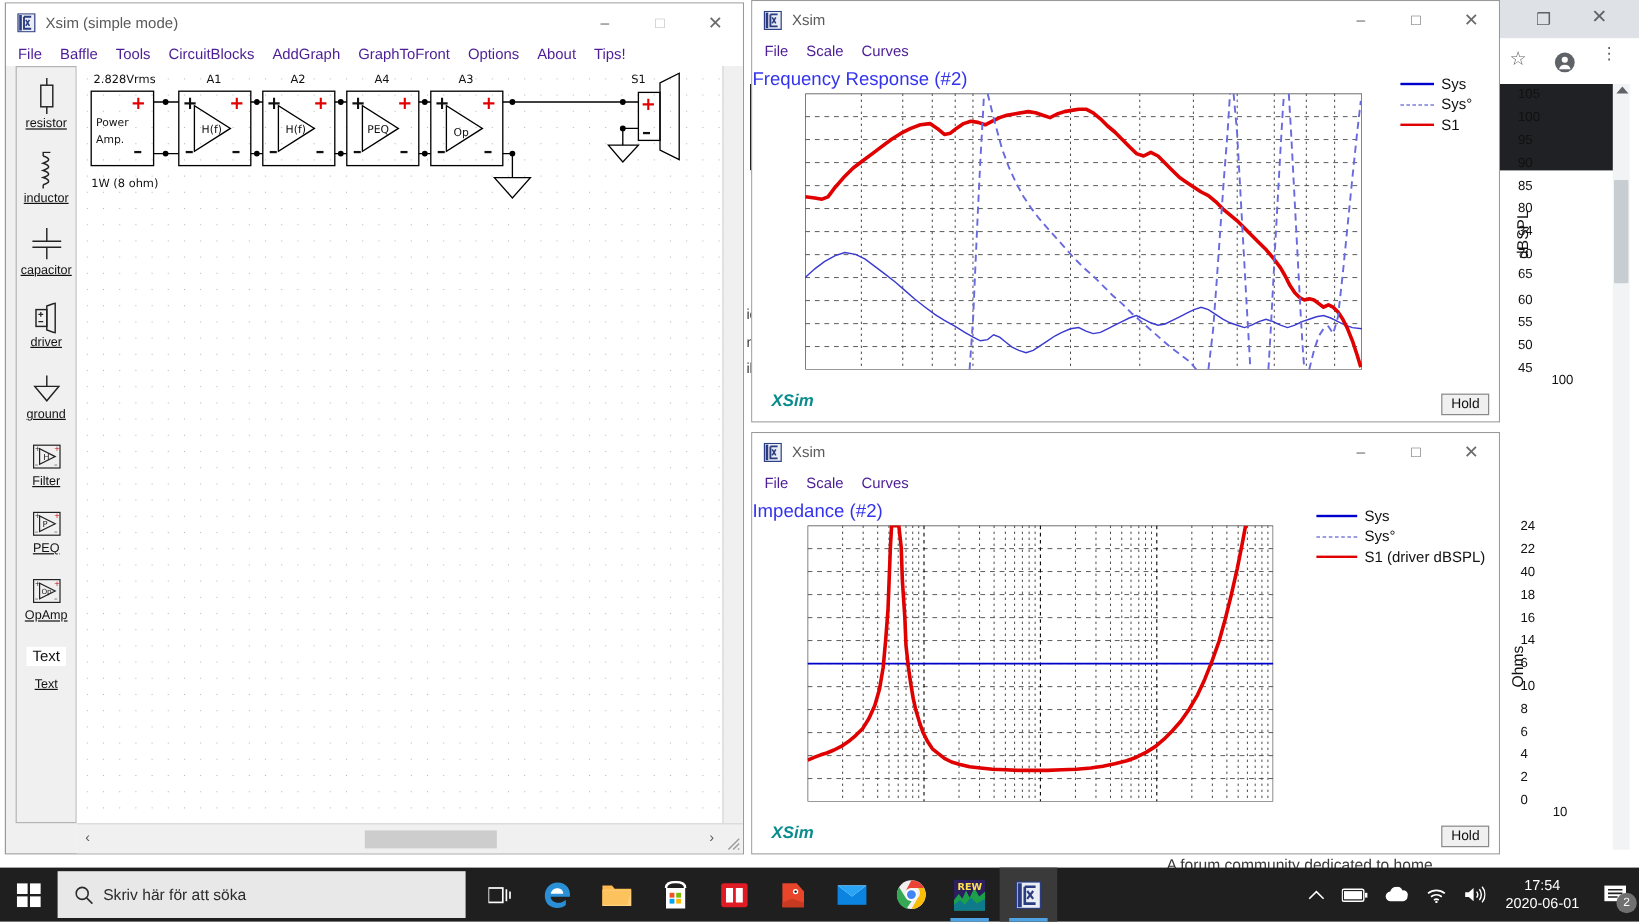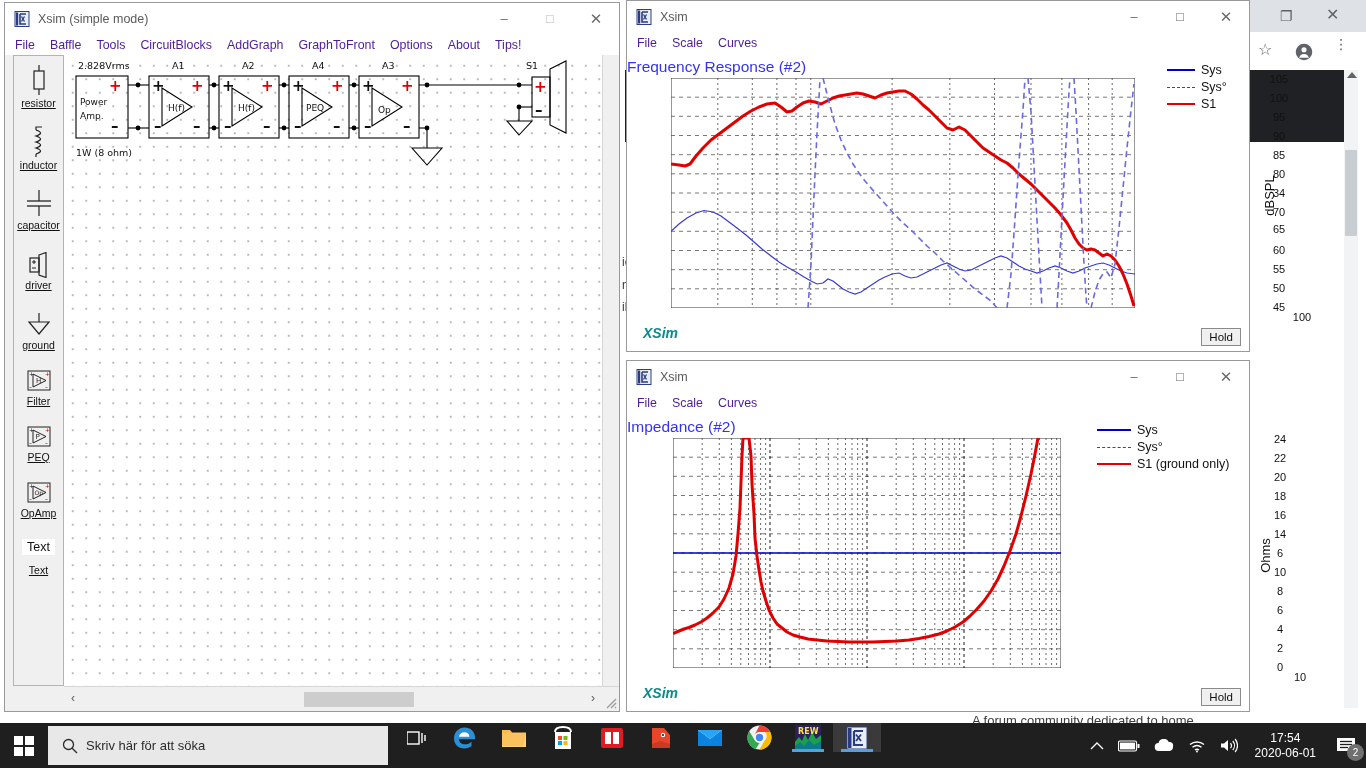--- a/index.html
+++ b/index.html
@@ -50,35 +50,35 @@
   .grip{position:absolute;right:2px;bottom:2px;width:14px;height:14px;}
 
   
   #xsim-fr{left:626px;top:0px;width:624px;height:352px;}
   #xsim-imp{left:626px;top:360px;width:624px;height:352px;}
   .graph-area{position:absolute;left:0;top:52px;right:0;bottom:0;background:#ffffff;}
   .graph-title{position:absolute;width:100%;top:5px;font-size:15.5px;color:#3333ee;}
   .xsim-logo{position:absolute;left:16px;bottom:10px;color:#0a8c8c;font-weight:bold;font-style:italic;font-size:14px;}
   .hold-btn{position:absolute;right:8px;bottom:5px;border:1px solid #8a8a8a;background:#f0f0f0;
      font-size:11.5px;color:#111;padding:2px 7px;}
-  .tick-l{position:absolute;font-size:11px;color:#111;text-align:center;}
+  .tick-l{position:absolute;font-size:11px;color:#111;text-align:left;}
   .tick-x{position:absolute;font-size:11px;color:#111;text-align:center;}
   .legend{position:absolute;font-size:12.5px;color:#111;}
   .leg-row{display:flex;align-items:center;margin-bottom:3px;height:14px;}
   .leg-swatch{width:28px;height:0;border-top:2.5px solid #0000cc;margin-right:6px;}
   .leg-swatch.dash{border-top:1.6px dashed #3a3ad0;}
   .leg-swatch.red{border-top:2.5px solid #e00000;}
   .rotlab{position:absolute;transform:rotate(-90deg);transform-origin:center center;font-size:13px;color:#111;white-space:nowrap;}
 
   
   #taskbar{position:absolute;left:0;bottom:0;width:1366px;height:45px;background:#1f1f1f;}
   #startbtn{position:absolute;left:0;top:0;width:48px;height:45px;display:flex;align-items:center;justify-content:center;}
   #searchbox{position:absolute;left:48px;top:3px;width:340px;height:39px;background:#e8e8e8;display:flex;align-items:center;}
   #search-placeholder{font-size:13px;color:#2b2b2b;margin-left:8px;}
-  .tb-icon{position:absolute;top:0;width:48px;height:29px;display:flex;align-items:center;justify-content:center;}
+  .tb-icon{position:absolute;top:0;width:48px;height:45px;display:flex;align-items:center;justify-content:center;}
   .tb-active{background:#3a3a3a;}
   .tb-underline{position:absolute;bottom:0;left:8px;width:32px;height:3px;background:#4fa3e3;}
   #tray{position:absolute;right:0;top:0;height:45px;display:flex;align-items:center;}
   .tray-ic{color:#ffffff;font-size:14px;margin:0 7px;display:flex;align-items:center;}
   #clock{color:#ffffff;font-size:12px;line-height:15px;text-align:center;margin:0 10px;}
   #notif{position:relative;width:40px;height:45px;display:flex;align-items:center;justify-content:center;}
   .badge{position:absolute;right:2px;bottom:7px;width:17px;height:17px;border-radius:50%;background:#707070;color:#fff;font-size:10px;display:flex;align-items:center;justify-content:center;}
 </style>
 </head>
 <body>
@@ -482,21 +482,21 @@
   <div class="menubar">
     <span class="menuitem">File</span>
     <span class="menuitem">Scale</span>
     <span class="menuitem">Curves</span>
   </div>
   <div class="graph-area">
     <div class="graph-title">Impedance (#2)</div>
 
     <div class="tick-l" style="left:640px;top:20px;width:26px;">24</div>
     <div class="tick-l" style="left:640px;top:39px;width:26px;">22</div>
-    <div class="tick-l" style="left:640px;top:58px;width:26px;">20</div>
+    <div class="tick-l" style="left:640px;top:58px;width:26px;">40</div>
     <div class="tick-l" style="left:640px;top:77px;width:26px;">18</div>
     <div class="tick-l" style="left:640px;top:96px;width:26px;">16</div>
     <div class="tick-l" style="left:640px;top:115px;width:26px;">14</div>
     <div class="tick-l" style="left:640px;top:134px;width:26px;">6</div>
     <div class="tick-l" style="left:640px;top:153px;width:26px;">10</div>
     <div class="tick-l" style="left:640px;top:172px;width:26px;">8</div>
     <div class="tick-l" style="left:640px;top:191px;width:26px;">6</div>
     <div class="tick-l" style="left:640px;top:210px;width:26px;">4</div>
     <div class="tick-l" style="left:640px;top:229px;width:26px;">2</div>
     <div class="tick-l" style="left:640px;top:248px;width:26px;">0</div>
@@ -576,21 +576,21 @@
       <div class="leg-row">
         <span class="leg-swatch" style="width:34px;"></span>
         <span>Sys</span>
       </div>
       <div class="leg-row">
         <span class="leg-swatch dash" style="width:34px;"></span>
         <span>Sys°</span>
       </div>
       <div class="leg-row">
         <span class="leg-swatch red" style="width:34px;"></span>
-        <span>S1 (ground only)</span>
+        <span>S1 (driver dBSPL)</span>
       </div>
     </div>
 
     <div class="xsim-logo">XSim</div>
     <div class="hold-btn">Hold</div>
   </div>
 </div>
 
 <div id="taskbar">
   <div id="startbtn">

